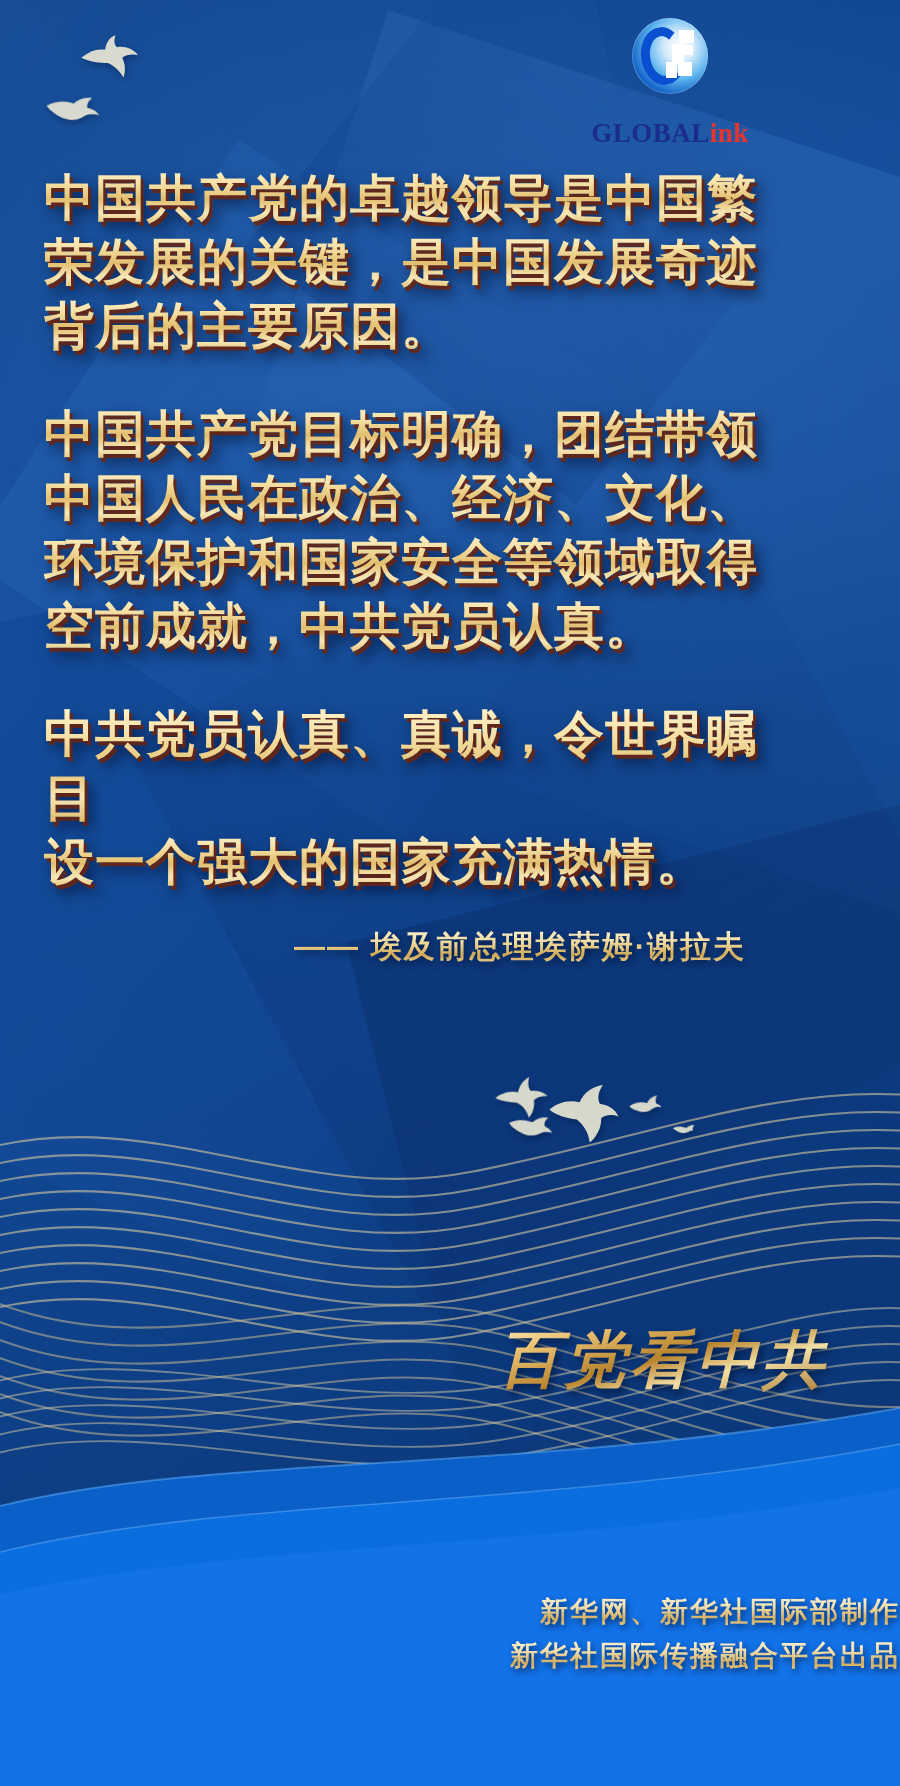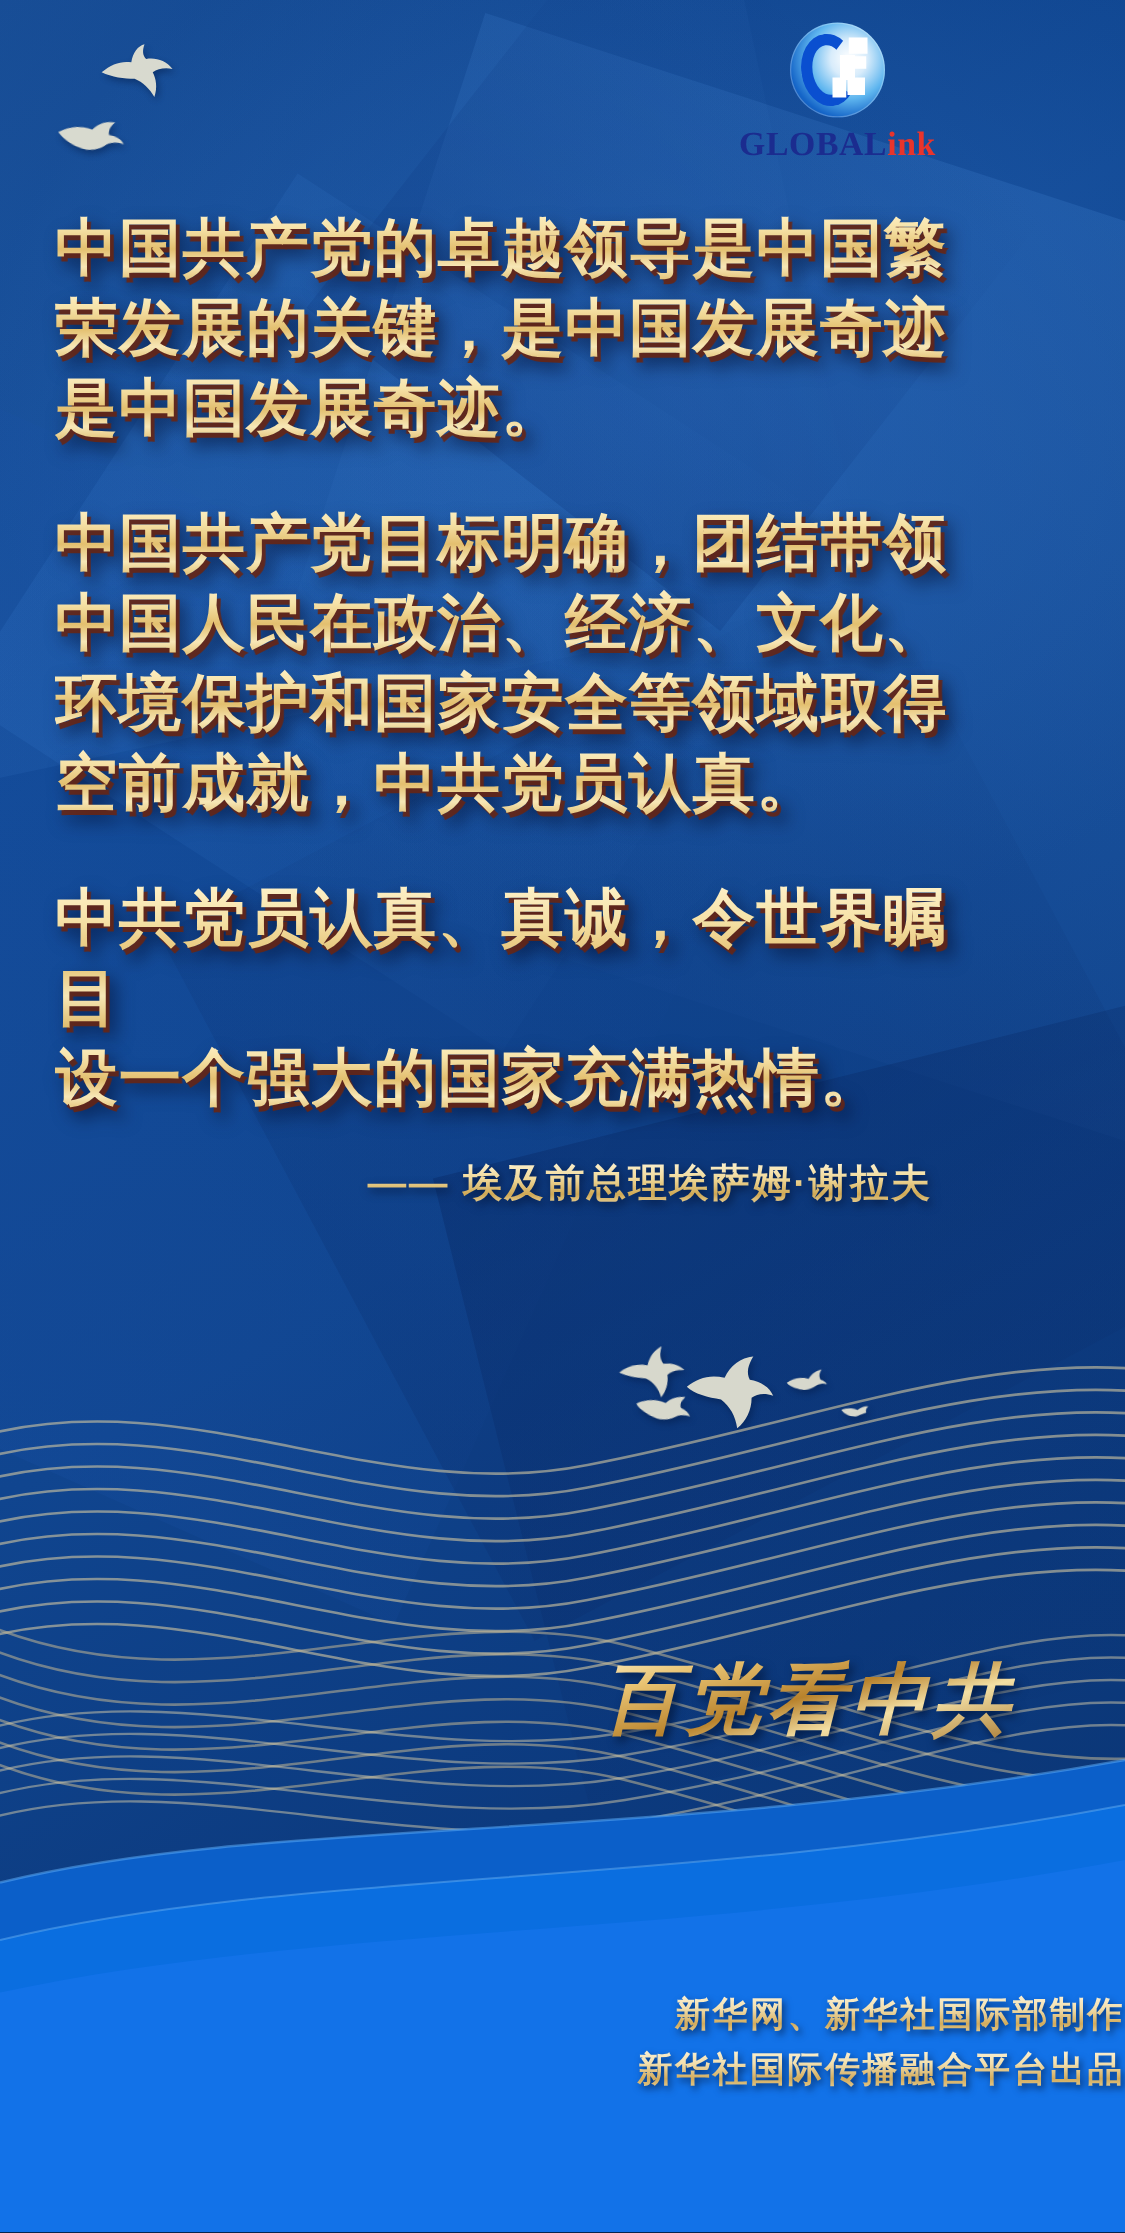--- a/index.html
+++ b/index.html
@@ -46,21 +46,21 @@
           box-shadow:0 0 0 1px rgba(255,255,255,.25) inset; }
   .globe .arc{ position:absolute; left:9px; top:9px; width:44px; height:58px;
           border:9px solid #0a4fd0; border-right-color:transparent; border-radius:50%;
           transform:rotate(-8deg); }
   .globe .pix{ position:absolute; background:#fff; }
   .p1{ left:47px; top:12px; width:15px; height:13px; }
   .p2{ left:51px; top:27px; width:10px; height:10px; background:#1280f0; }
   .p3{ left:40px; top:26px; width:12px; height:20px; }
   .p4{ left:46px; top:44px; width:14px; height:14px; background:#f03a36; }
   .p5{ left:34px; top:44px; width:11px; height:16px; }
-  .logo-text{ margin-top:6px; font-weight:bold; font-size:27px; letter-spacing:.5px;
+  .logo-text{ margin-top:24px; font-weight:bold; font-size:27px; letter-spacing:.5px;
               font-family:"Liberation Serif", serif; }
   .lt-blue{ color:#1b2c8f; }
   .lt-red{ color:#e8342c; }
 
   
   .dove{ position:absolute; fill:#e9e6d4; opacity:.92;
          filter:drop-shadow(2px 3px 3px rgba(0,20,60,.45)); }
   .dove-top-1{ top:34px; left:76px; width:66px; }
   .dove-top-2{ top:92px; left:44px; width:58px; transform:rotate(8deg); }
   .dove-b1{ top:1078px; left:492px; width:58px; transform:rotate(-6deg); }
@@ -93,21 +93,21 @@
     -webkit-background-clip:text; background-clip:text;
     color:transparent; -webkit-text-fill-color:transparent;
     filter:drop-shadow(2px 3px 4px rgba(0,12,40,.7));
   }
 
   
   .waves{ position:absolute; left:0; bottom:300px; width:900px; height:400px; z-index:4; }
   .waves svg{ display:block; width:100%; height:100%; }
 
   
-  .seal{ position:absolute; left:482px; top:1318px; z-index:10;
+  .seal{ position:absolute; left:498px; top:1318px; z-index:10;
          font-family:"Liberation Serif", serif; font-weight:bold;
          font-size:62px; letter-spacing:4px; font-style:italic;
          background:linear-gradient(165deg,#fff3cd 0%, #e8c271 22%, #b8822c 48%, #f3dfa4 66%, #9c6a21 100%);
          -webkit-background-clip:text; background-clip:text;
          color:transparent; -webkit-text-fill-color:transparent;
          filter:drop-shadow(3px 4px 4px rgba(0,16,48,.72)); }
 
   
   .sweep{ position:absolute; left:0; bottom:0; width:900px; height:430px; z-index:5; overflow:hidden; }
   .sweep svg{ display:block; width:100%; height:100%; }
@@ -151,21 +151,21 @@
       <div class="pix p3"></div>
       <div class="pix p4"></div>
       <div class="pix p5"></div>
     </div>
     <div class="logo-text"><span class="lt-blue">GLOBAL</span><span class="lt-red">ink</span></div>
   </div>
 
   <div class="quote">
     <div class="qline">中国共产党的卓越领导是中国繁</div>
     <div class="qline">荣发展的关键，是中国发展奇迹</div>
-    <div class="qline">是中国发展奇迹。</div>
+    <div class="qline">背后的主要原因。</div>
     <div class="qgap"></div>
     <div class="qline">中国共产党目标明确，团结带领</div>
     <div class="qline">中国人民在政治、经济、文化、</div>
     <div class="qline">环境保护和国家安全等领域取得</div>
     <div class="qline">空前成就，中共党员认真。</div>
     <div class="qgap"></div>
     <div class="qline">中共党员认真、真诚，令世界瞩目</div>
     <div class="qline">设一个强大的国家充满热情。</div>
     <div class="attrib">—— 埃及前总理埃萨姆·谢拉夫</div>
   </div>

